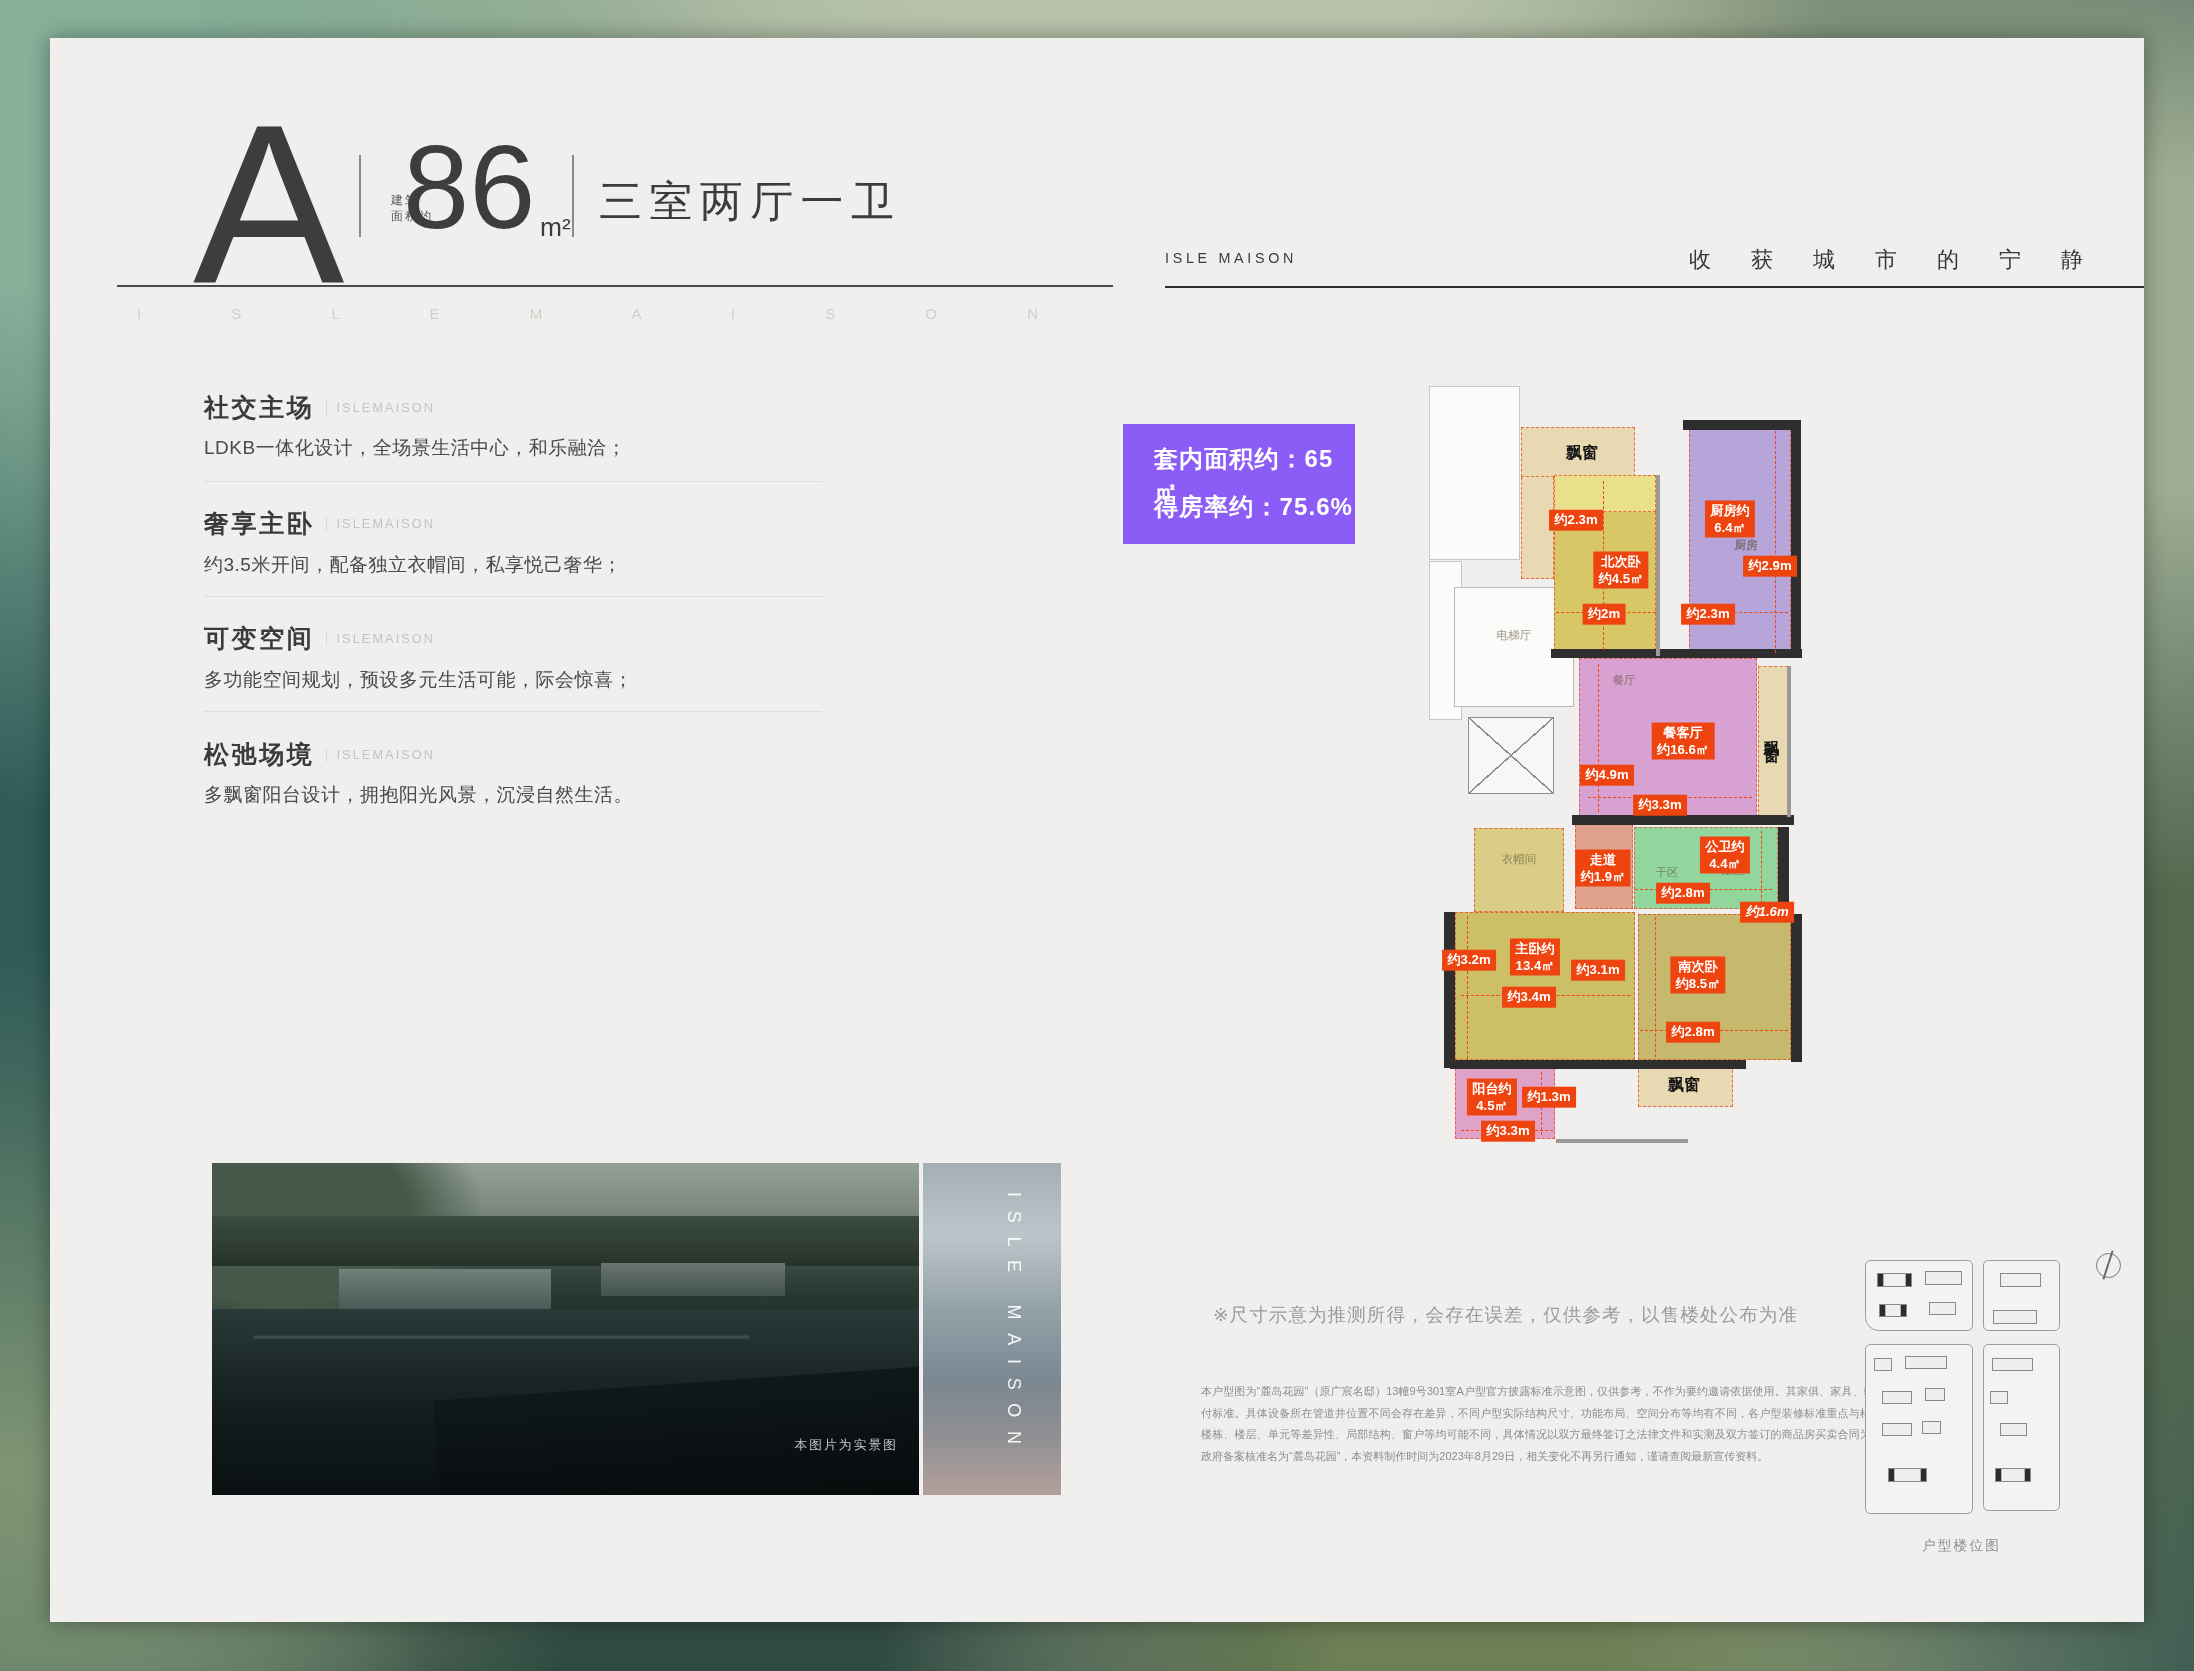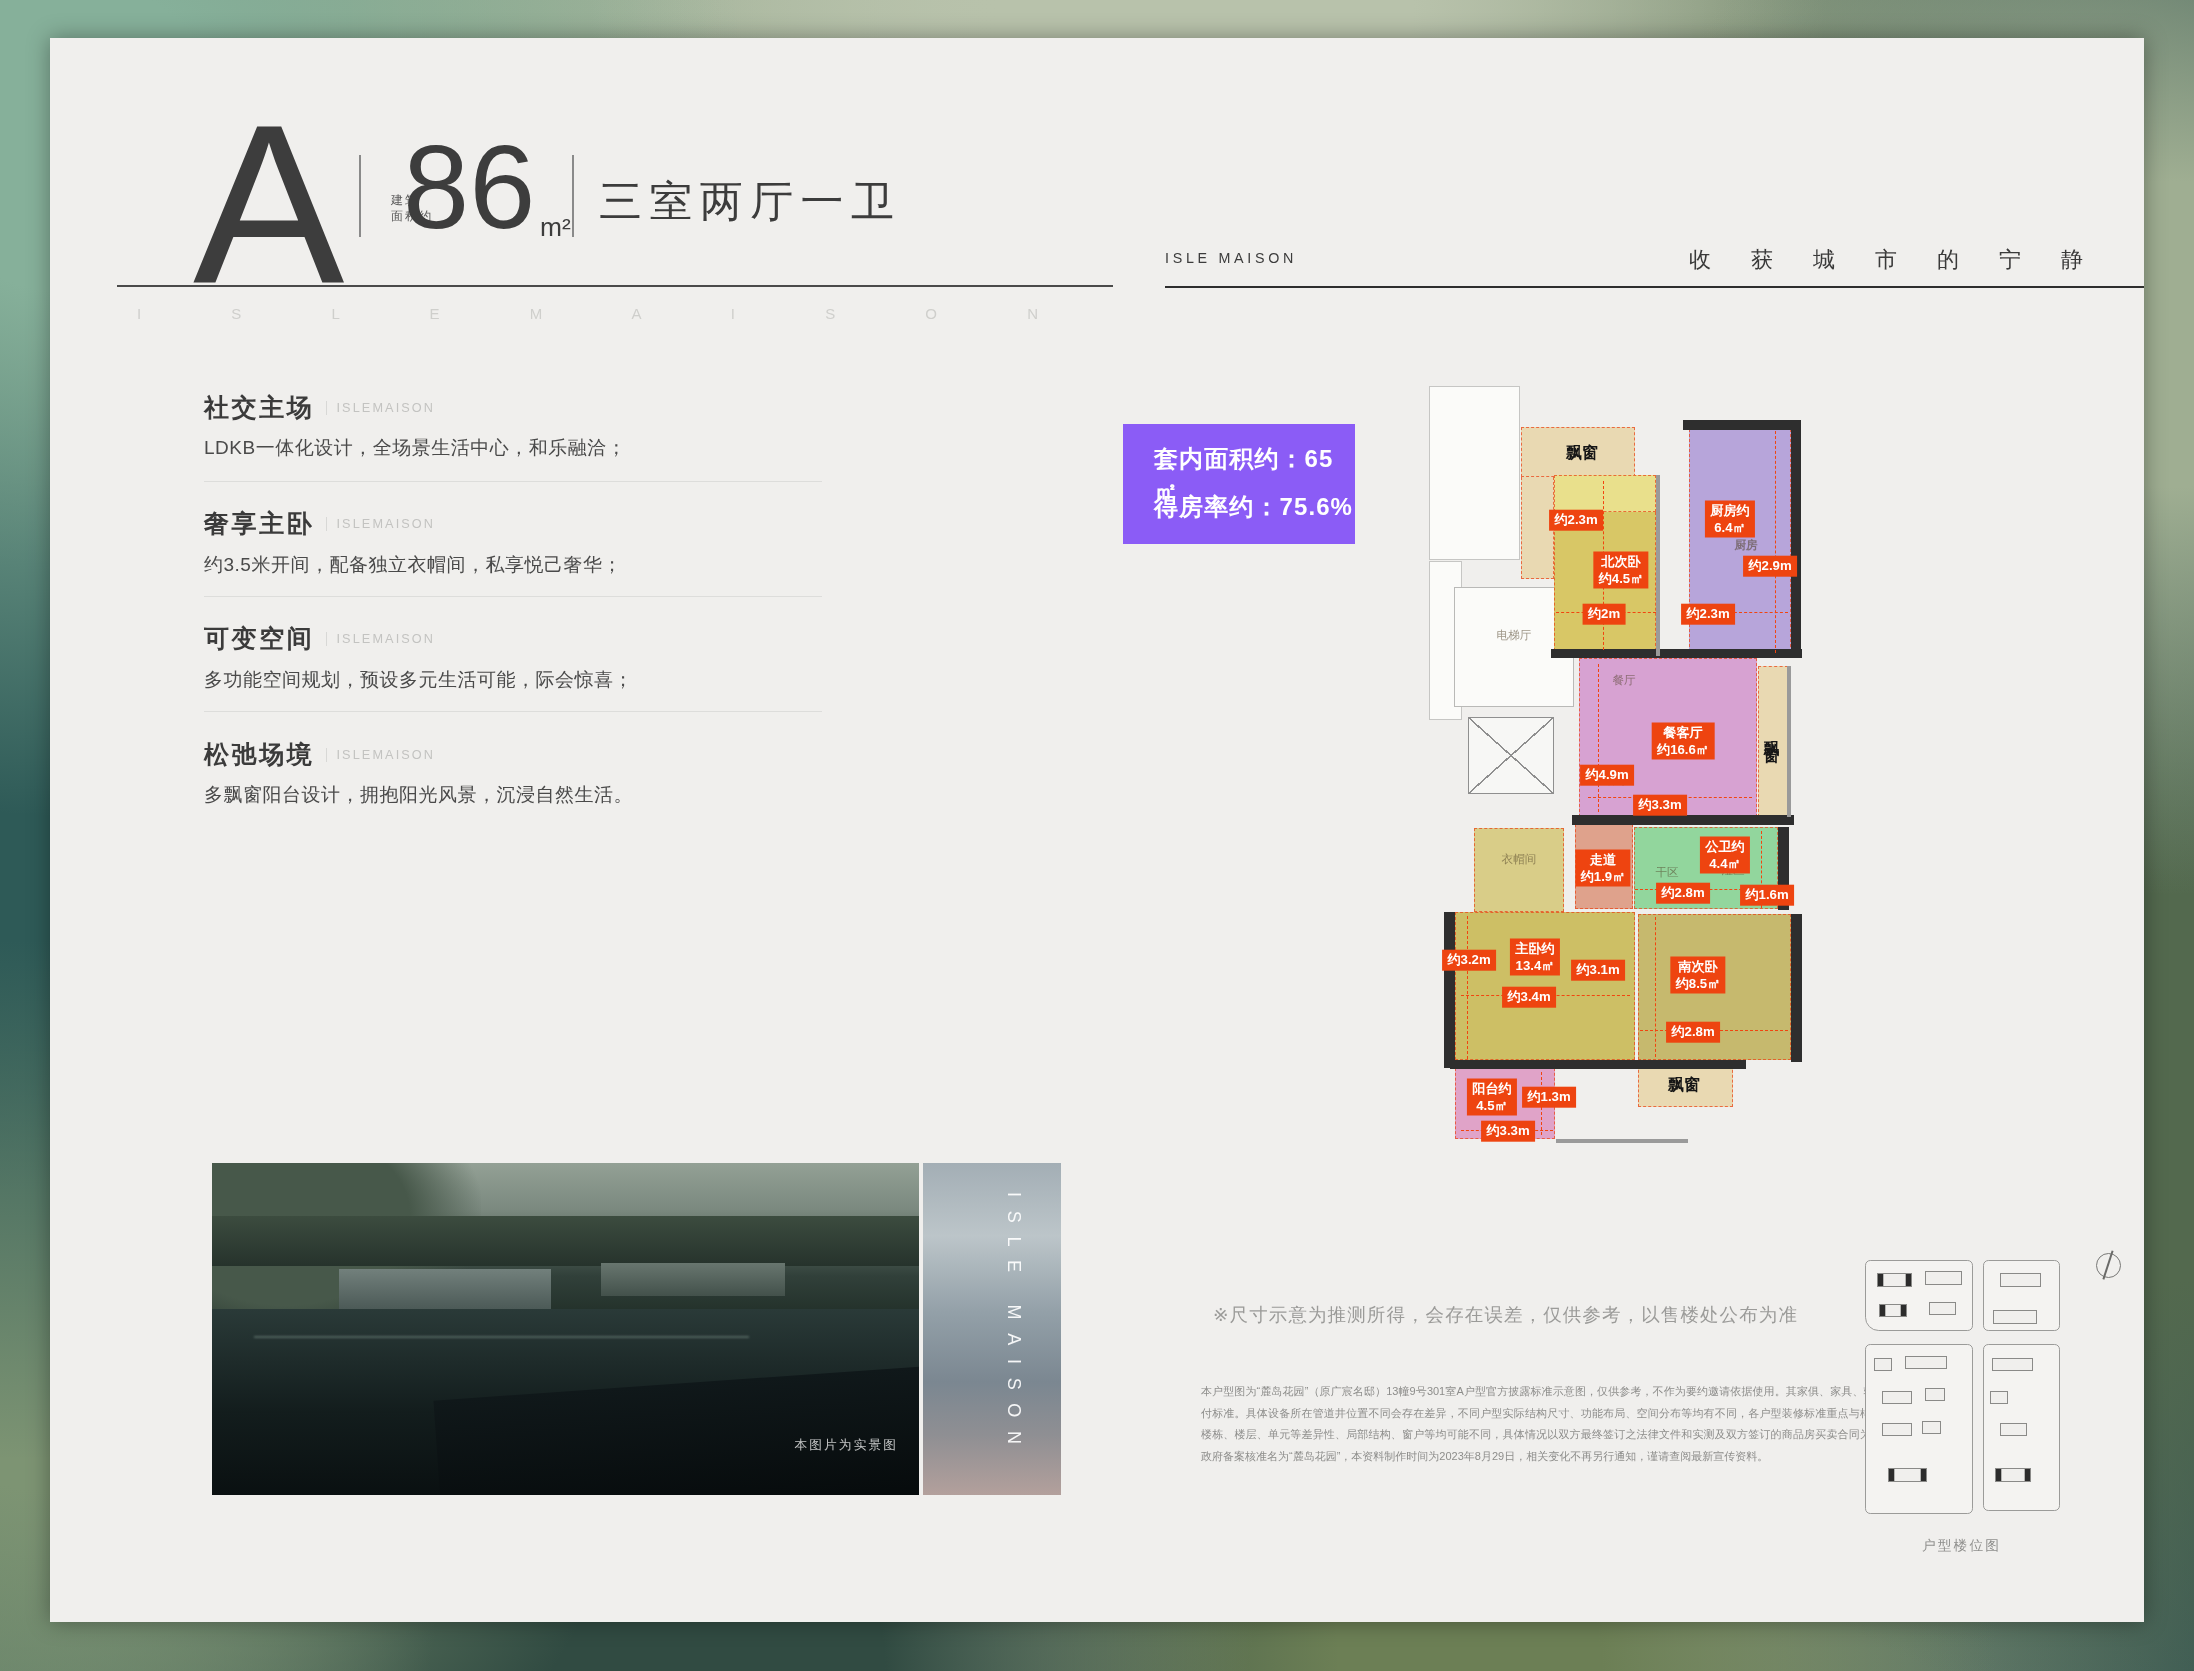--- a/index.html
+++ b/index.html
@@ -248,21 +248,21 @@
           <span>约3.3m</span>
         </div>
     <div class="rl" style="left:174px;top:487px;">
           <span>走道</span>
           <span>约1.9㎡</span>
         </div>
     <div class="rl" style="left:296px;top:474px;">
           <span>公卫约</span>
           <span>4.4㎡</span>
         </div>
-    <div class="rl" style="left:338px;top:514px;">
+    <div class="rl" style="left:338px;top:531px;font-style:italic;">
           <span>约1.6m</span>
         </div>
     <div class="rl" style="left:254px;top:512px;">
           <span>约2.8m</span>
         </div>
     <div class="rl" style="left:106px;top:576px;">
           <span>主卧约</span>
           <span>13.4㎡</span>
         </div>
     <div class="rl" style="left:40px;top:579px;">

